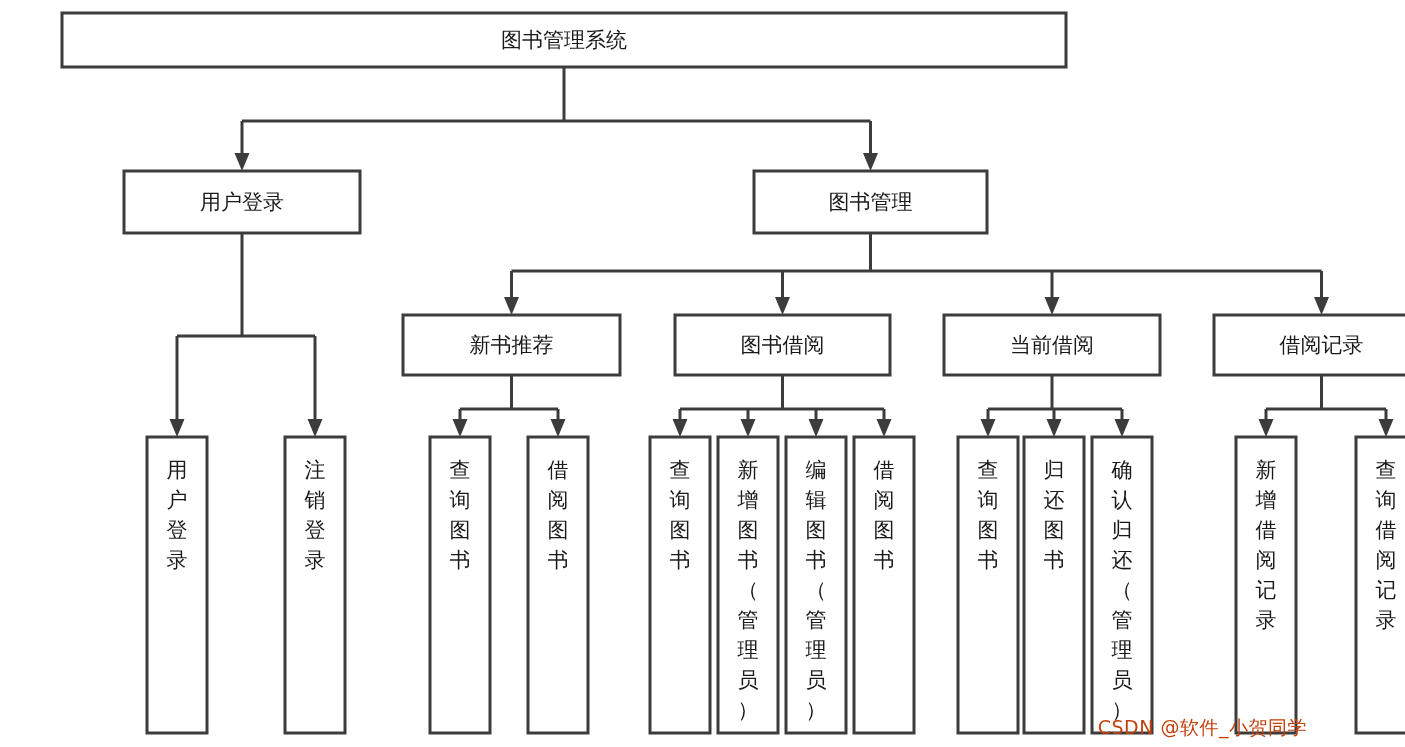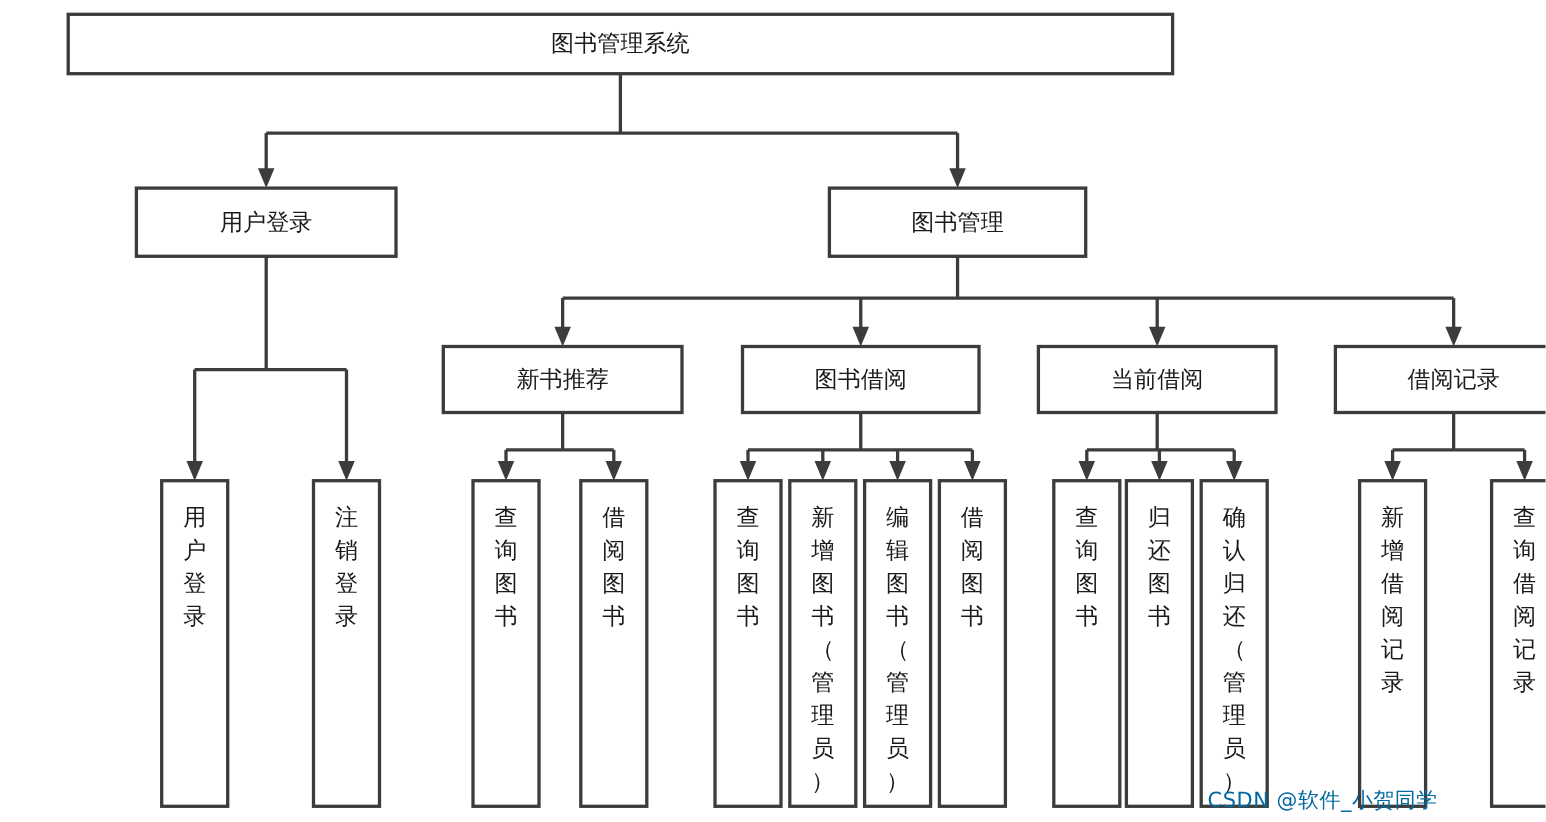--- a/index.html
+++ b/index.html
@@ -55,21 +55,21 @@
     font-family: "DejaVu Sans", "Liberation Sans", sans-serif;
     font-size: 21px;
     text-anchor: middle;
   }
   .watermark-text {
     position: absolute;
     right: 8px;
     bottom: 6px;
     font-family: "DejaVu Sans", "Liberation Sans", sans-serif;
     font-size: 19px;
-    color: #0369a1;
+    color: #c2410c;
     white-space: nowrap;
     letter-spacing: 0.5px;
     pointer-events: none;
   }
 </style>
 </head>
 <body>
 
 <div id="diagram-root">
   <svg class="diagram" viewBox="0 0 1405 747" xmlns="http://www.w3.org/2000/svg">

